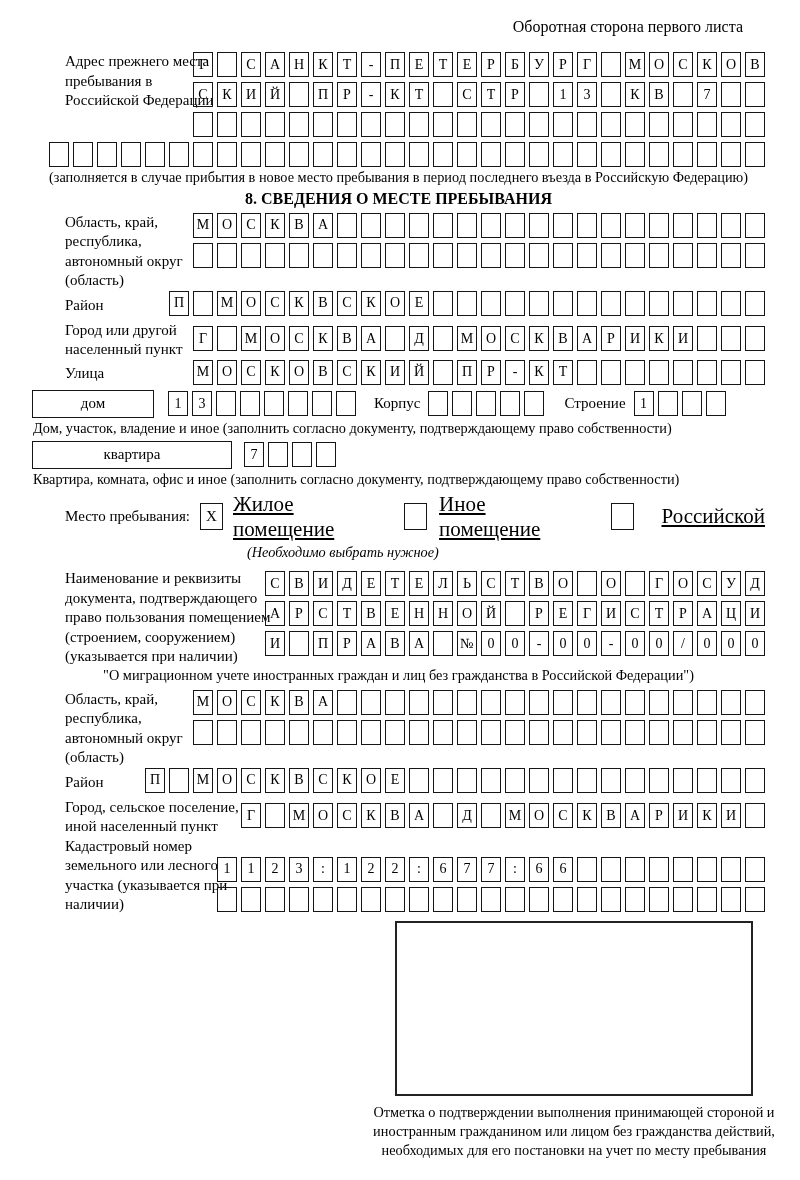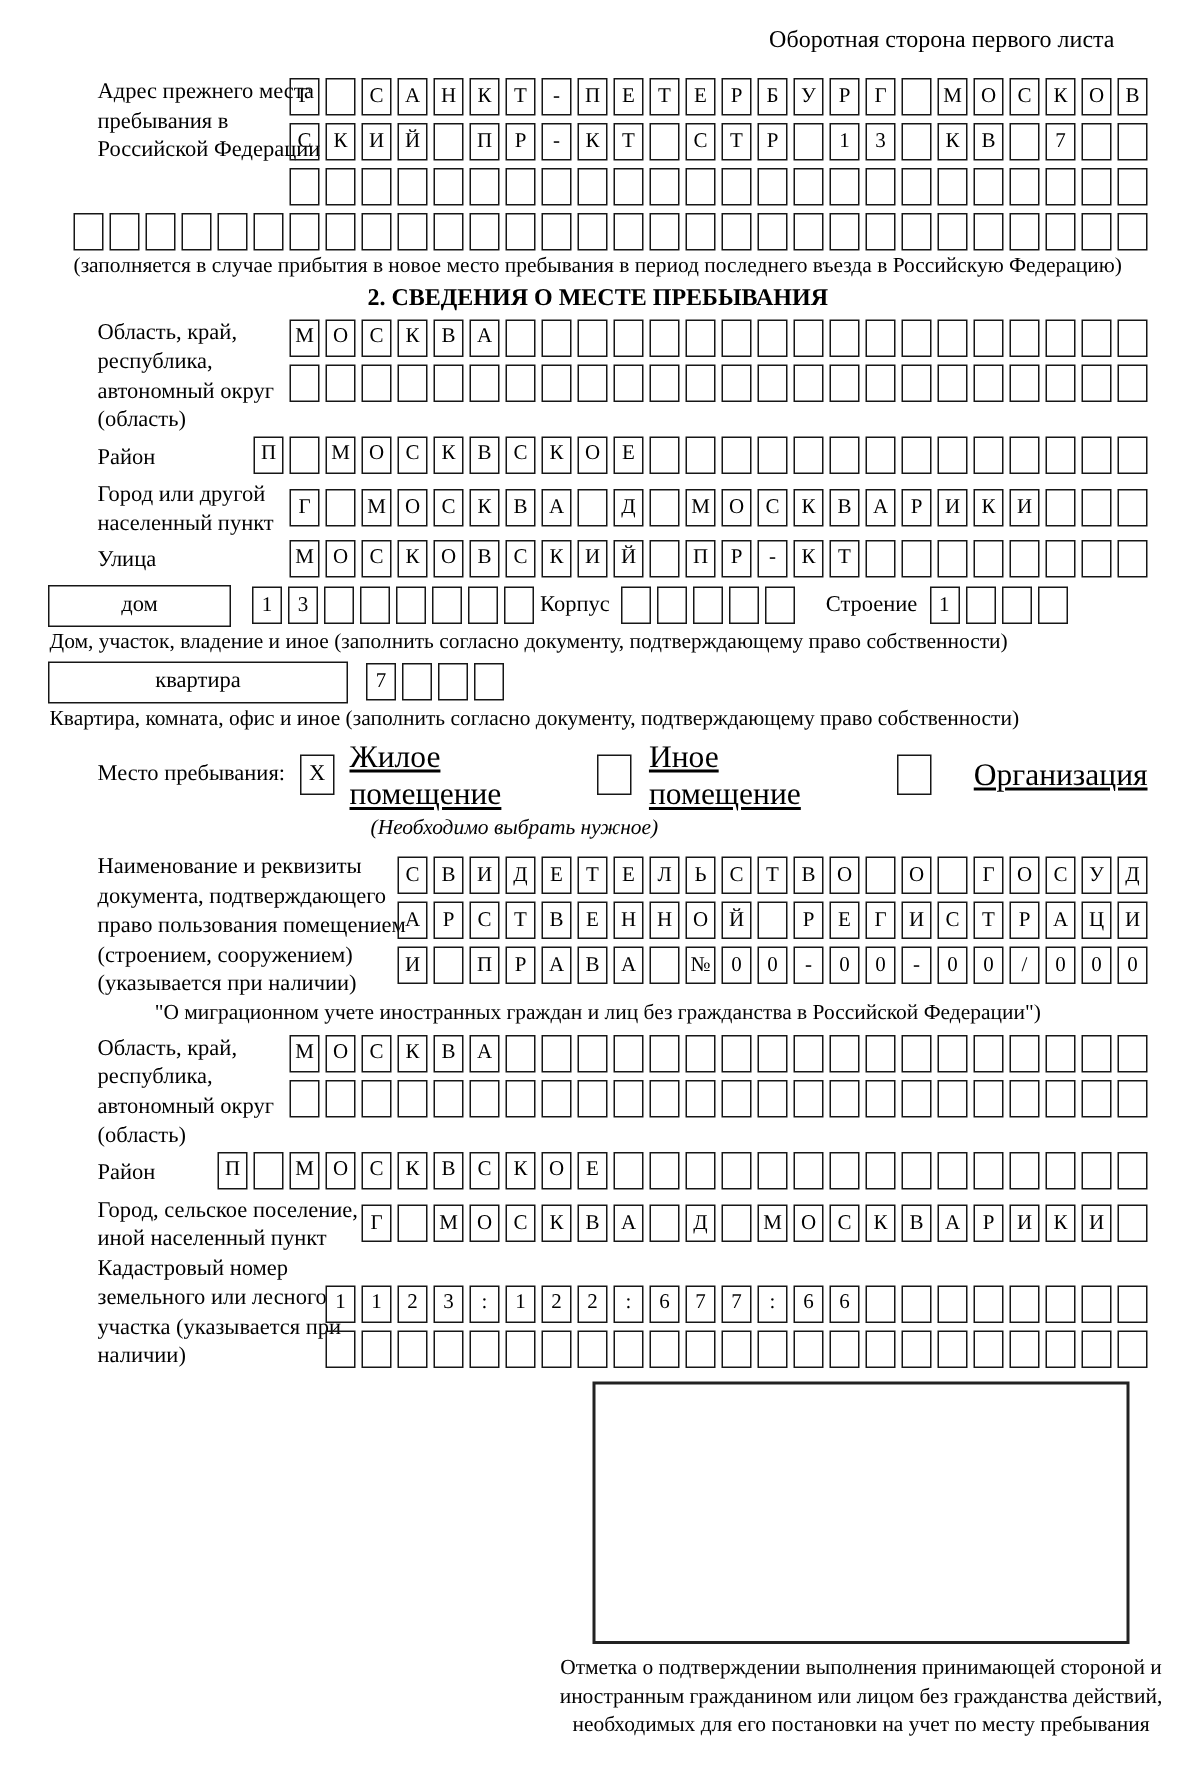--- a/index.html
+++ b/index.html
@@ -177,21 +177,21 @@
       <span class="cell"></span>
       <span class="cell"></span>
       <span class="cell"></span>
       <span class="cell"></span>
       <span class="cell"></span>
       <span class="cell"></span>
       <span class="cell"></span>
     </div>
   <div class="note center">(заполняется в случае прибытия в новое место пребывания в период последнего въезда в Российскую Федерацию)</div>
 
-  <div class="sec-header">2. СВЕДЕНИЯ О МЕСТЕ ПРЕБЫВАНИЯ</div>
+  <div class="sec-header">8. СВЕДЕНИЯ О МЕСТЕ ПРЕБЫВАНИЯ</div>
 
   <div class="group">
     <div class="lbl" style="width:152px">Область, край, республика, автономный округ (область)</div>
     <div class="rows">
       <div class="boxes">
           <span class="cell">М</span>
           <span class="cell">О</span>
           <span class="cell">С</span>
           <span class="cell">К</span>
           <span class="cell">В</span>
@@ -346,21 +346,21 @@
     <span class="boxes inline" style="margin-left:14px">
         <span class="cell">1</span>
         <span class="cell">3</span>
         <span class="cell"></span>
         <span class="cell"></span>
         <span class="cell"></span>
         <span class="cell"></span>
         <span class="cell"></span>
         <span class="cell"></span>
       </span>
-    <span class="inline-label" style="margin-left:4px">Корпус</span>
+    <span class="inline-label" style="margin-left:18px">Корпус</span>
     <span class="boxes inline" style="margin-left:8px">
         <span class="cell"></span>
         <span class="cell"></span>
         <span class="cell"></span>
         <span class="cell"></span>
         <span class="cell"></span>
       </span>
     <span class="inline-label" style="margin-left:20px">Строение</span>
     <span class="boxes inline" style="margin-left:8px">
         <span class="cell">1</span>
@@ -388,21 +388,21 @@
         <span class="cell">X</span>
       </span>
     <span class="opt-label" style="margin-left:10px">Жилое помещение</span>
     <span class="boxes inline cbox" style="margin-left:22px">
         <span class="cell"></span>
       </span>
     <span class="opt-label" style="margin-left:12px">Иное помещение</span>
     <span class="boxes inline cbox" style="margin-left:35px">
         <span class="cell"></span>
       </span>
-    <span class="opt-label" style="margin-left:28px">Организация</span>
+    <span class="opt-label" style="margin-left:28px">Российской</span>
   </div>
   <div class="note choose-note">(Необходимо выбрать нужное)</div>
 
   <div class="group">
     <div class="lbl" style="width:248px">Наименование и реквизиты документа, подтверждающего право пользования помещением (строением, сооружением) (указывается при наличии)</div>
     <div class="rows doc-rows">
       <div class="boxes">
           <span class="cell">С</span>
           <span class="cell">В</span>
           <span class="cell">И</span>

